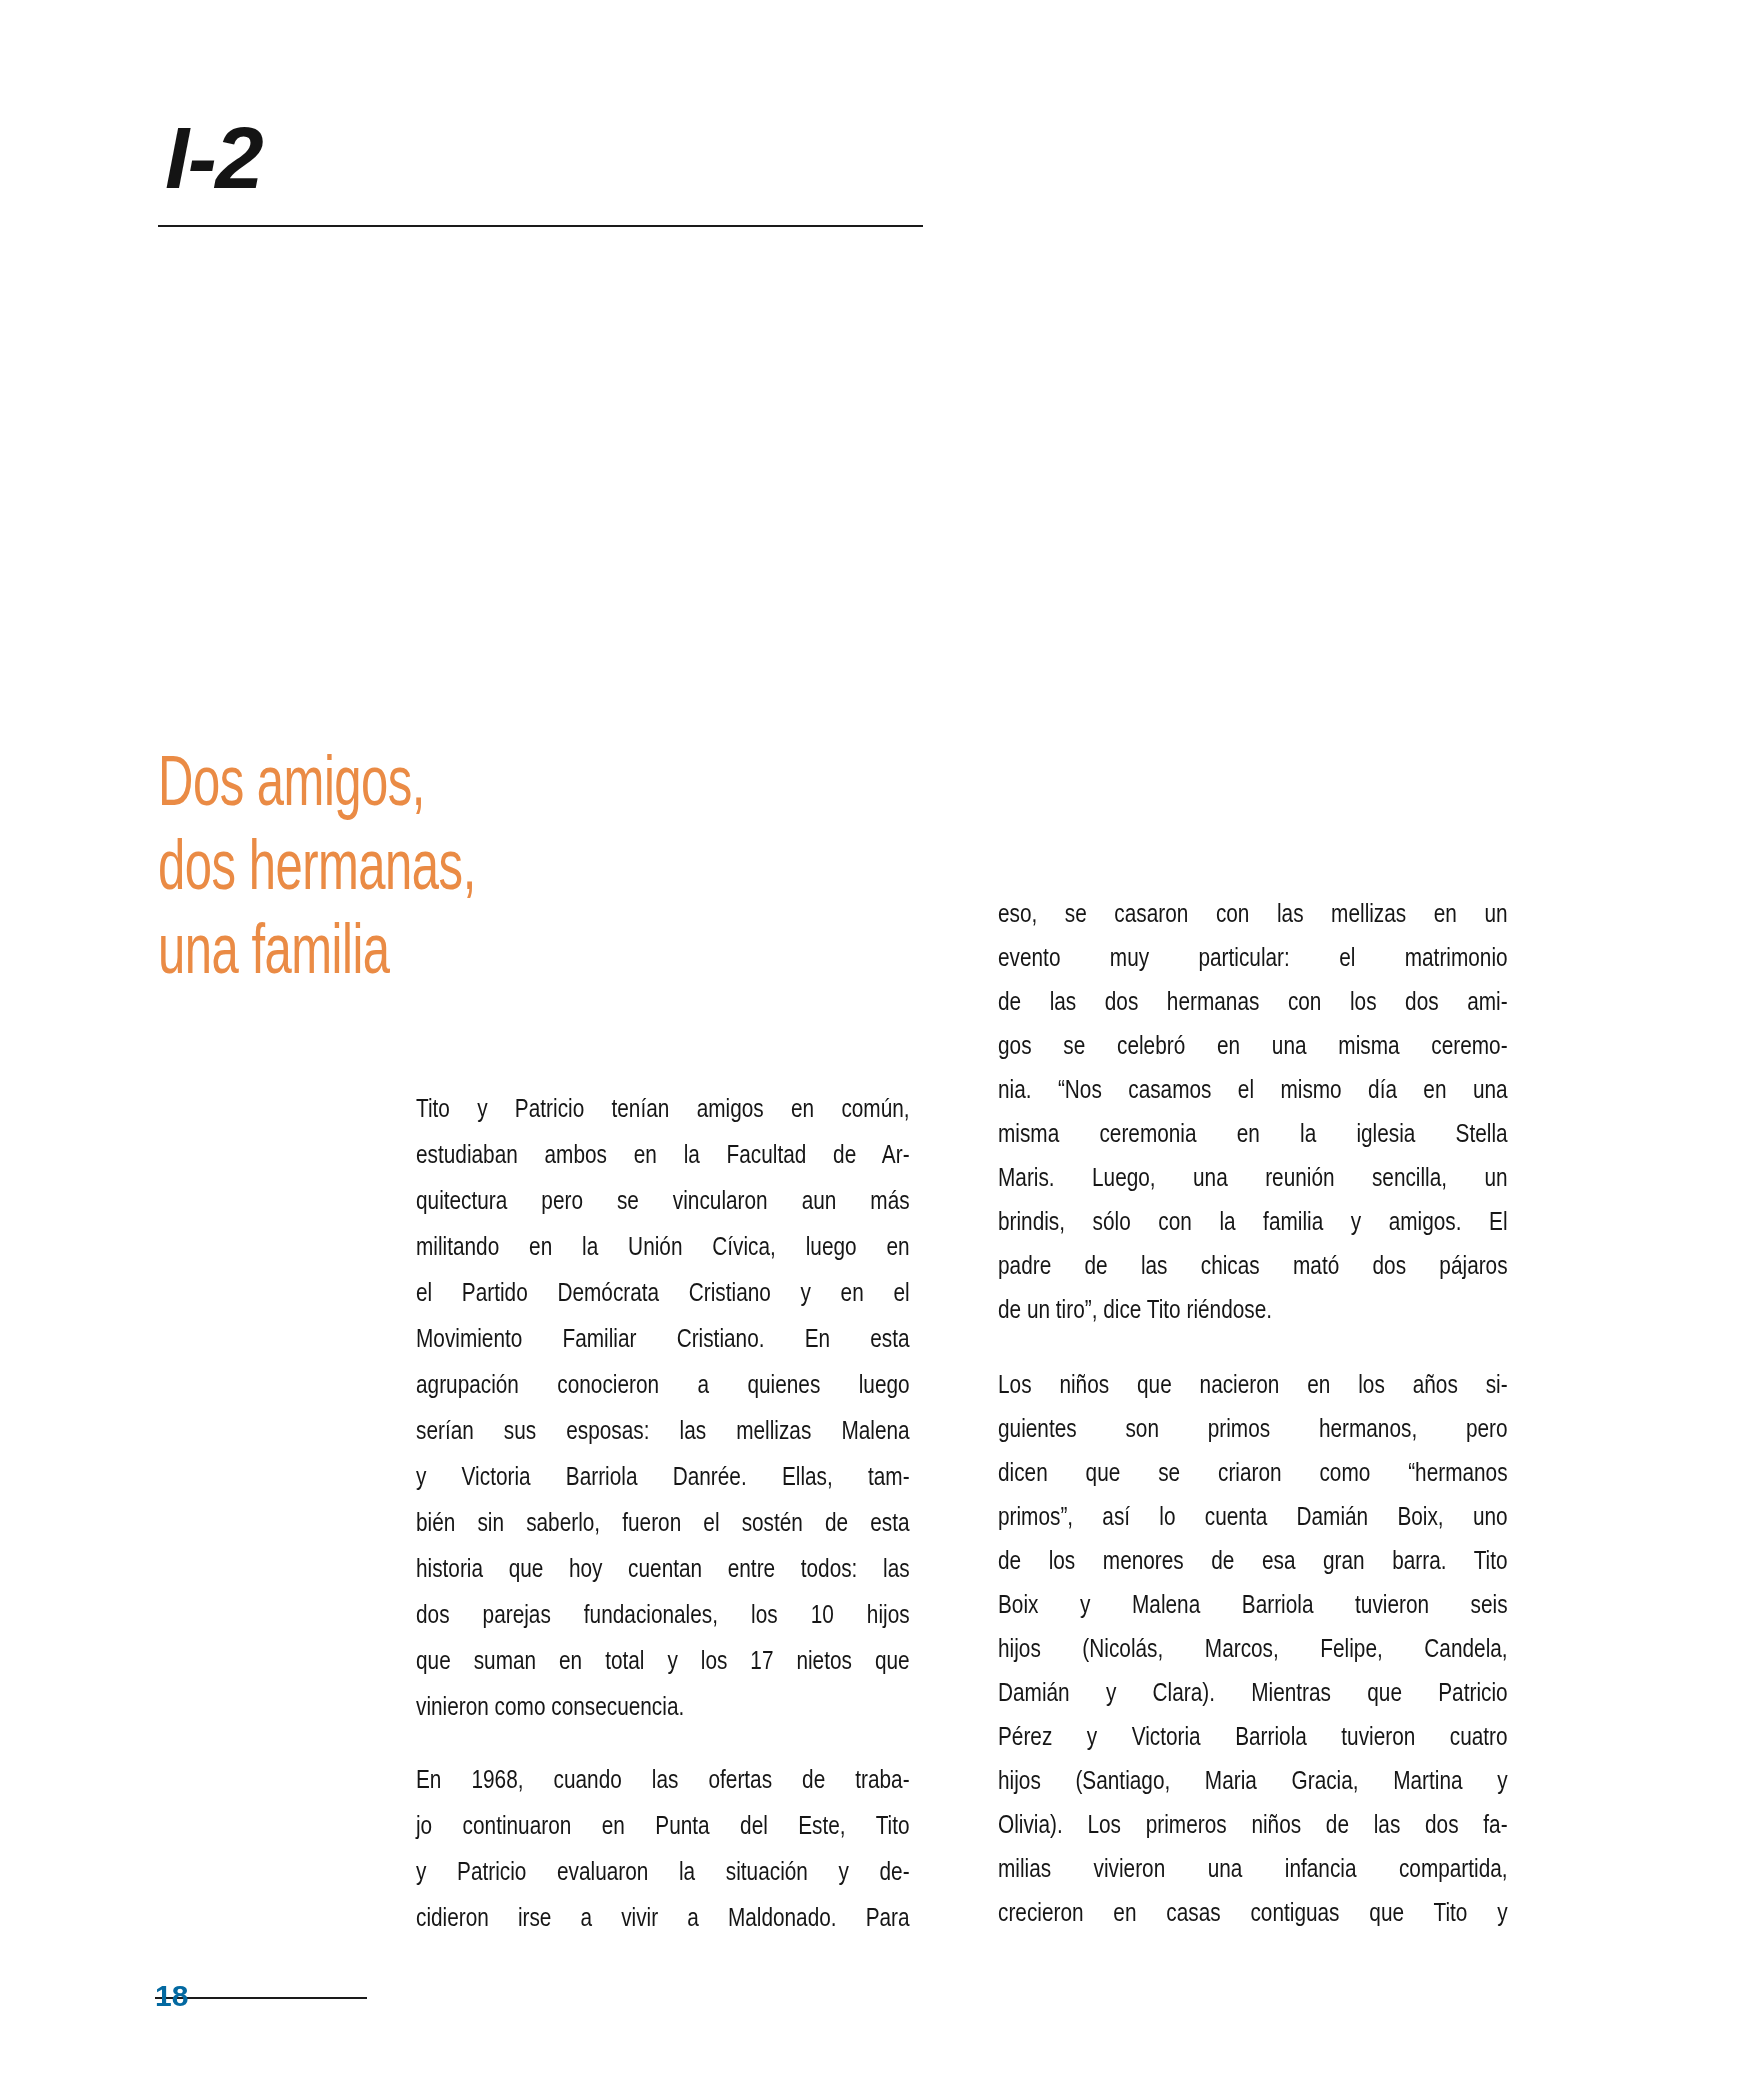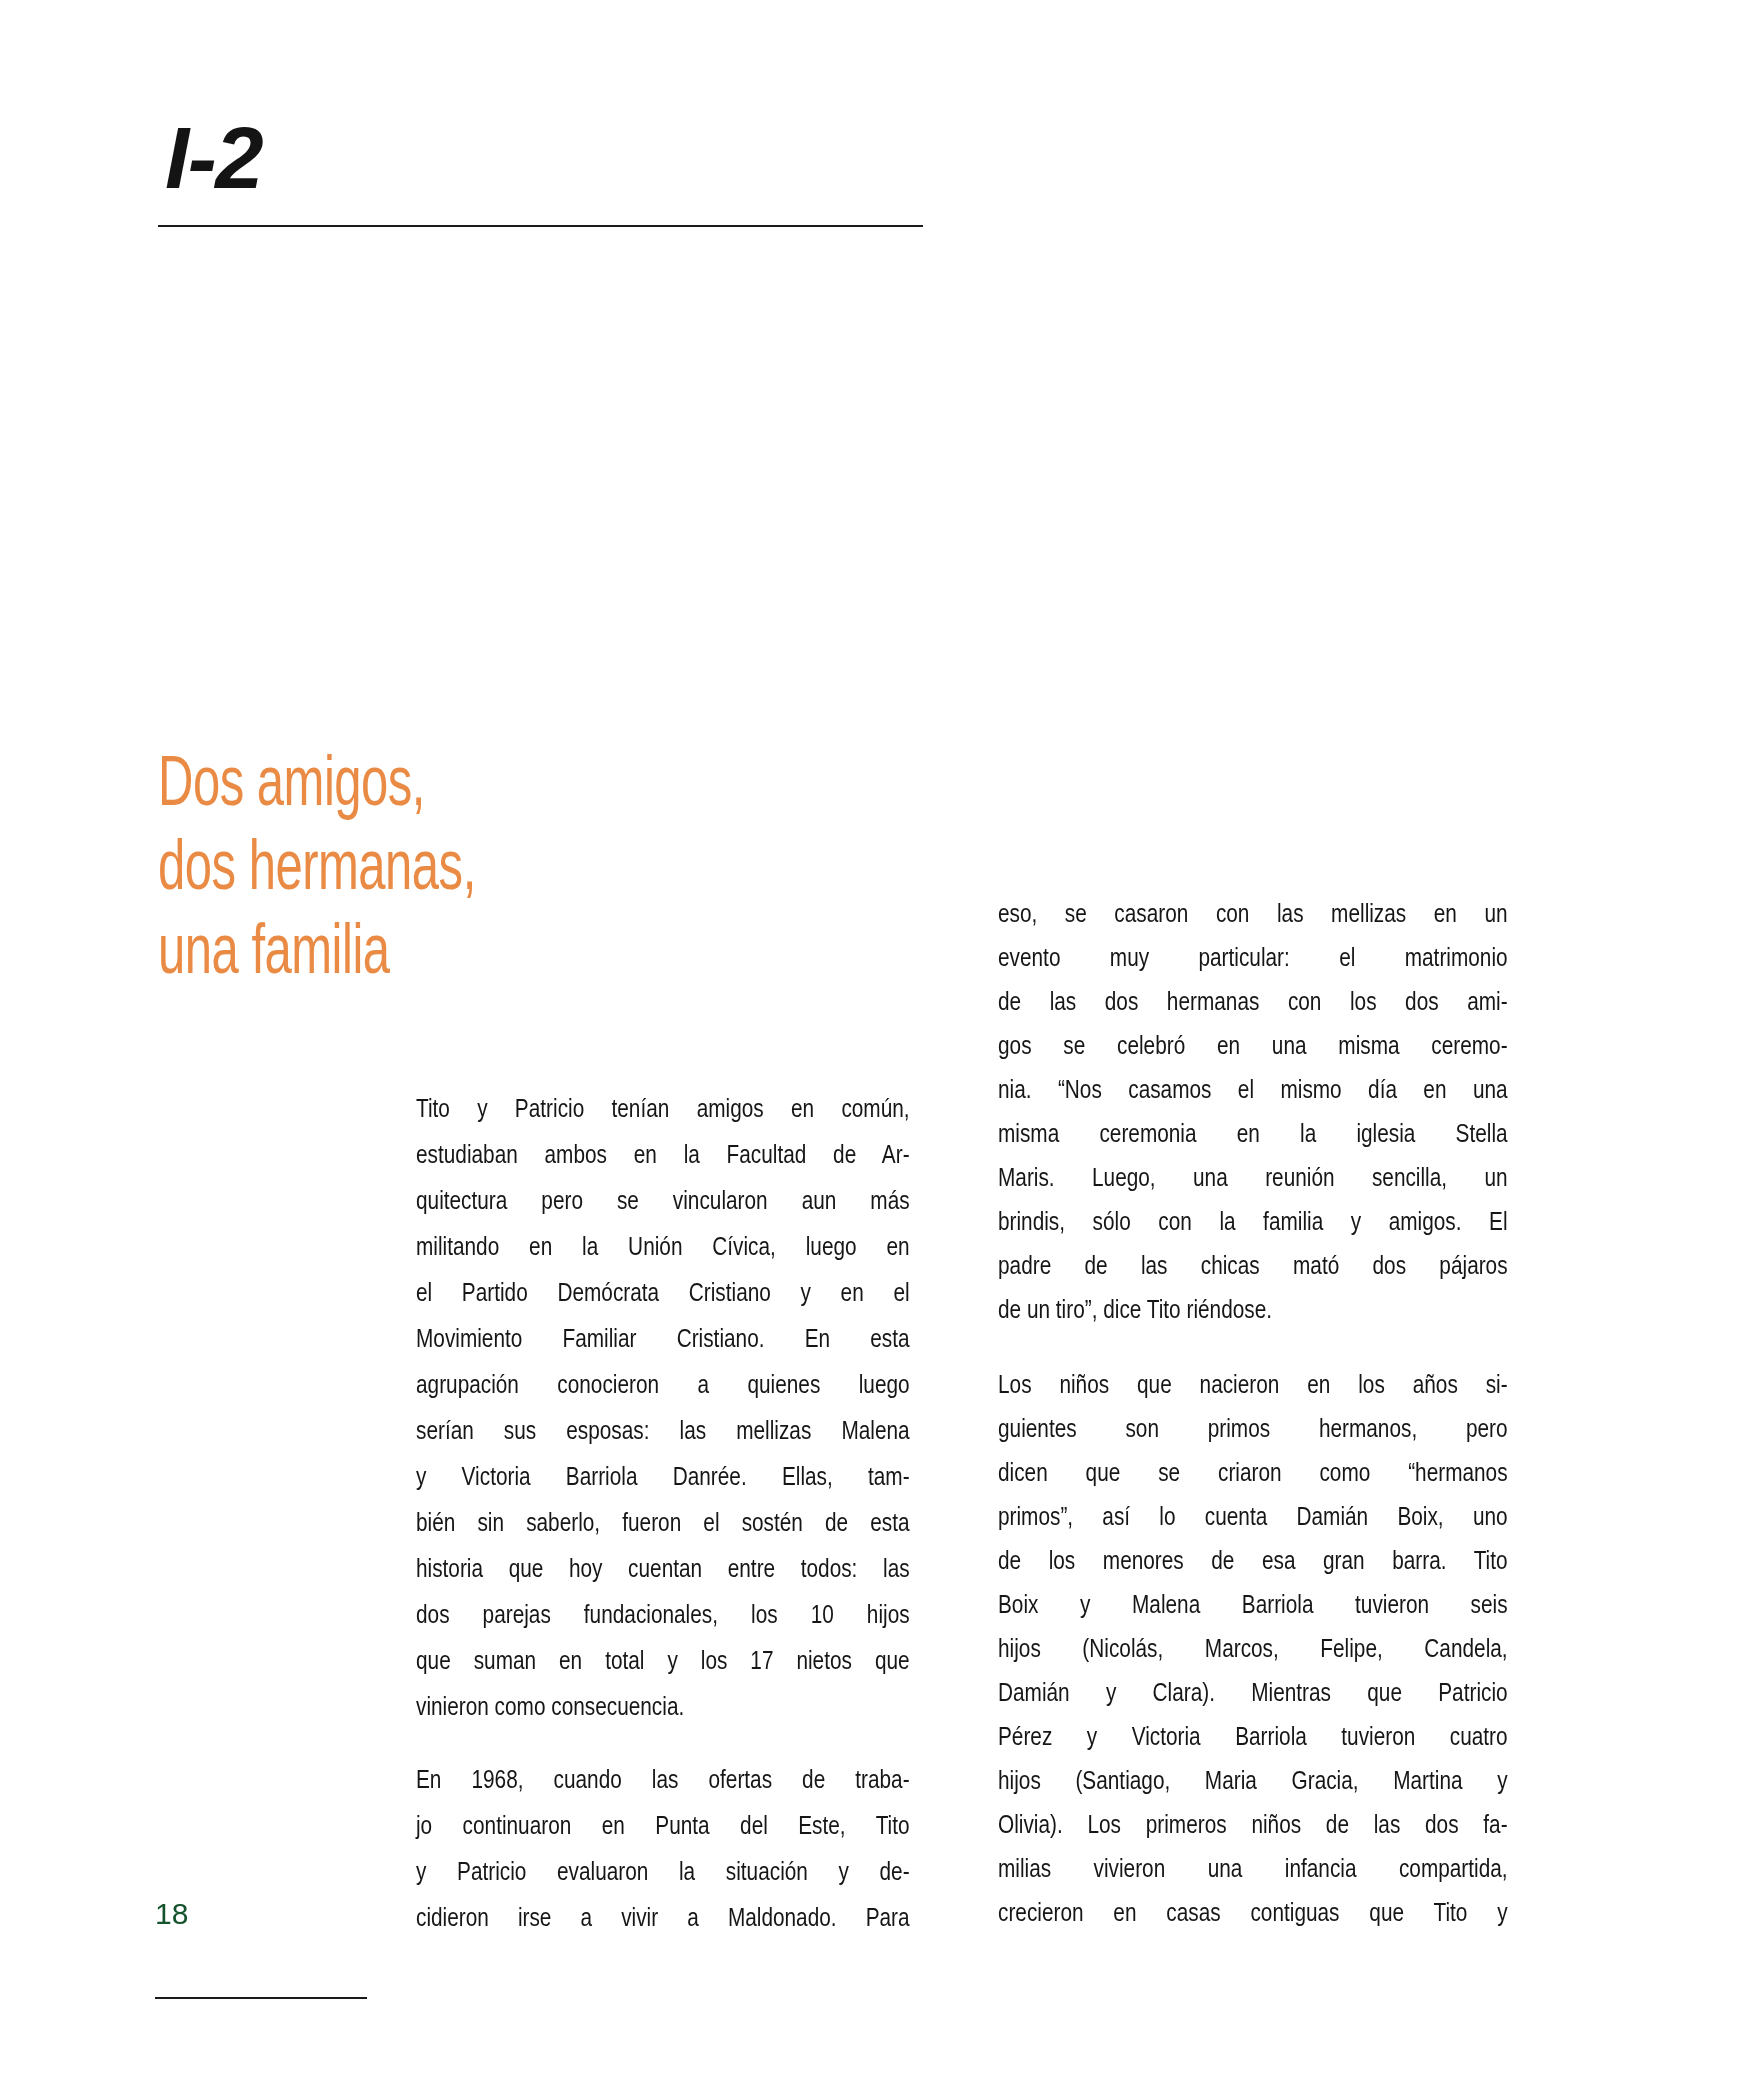--- a/index.html
+++ b/index.html
@@ -85,25 +85,25 @@
     position: absolute;
     left: 155px;
     top: 1997px;
     width: 212px;
     height: 2.1px;
     background: #1a1a1a;
   }
   .page-number {
     position: absolute;
     left: 155px;
-    top: 1896px;
+    top: 1978px;
     font-size: 30px;
     line-height: 36px;
-    font-weight: 400;
-    color: #14532d;
+    font-weight: 700;
+    color: #0369a1;
   }
 </style>
 </head>
 <body>
 
 <div class="sheet">
 
   <div class="chapter-label">I-2</div>
 
   <div class="header-rule"></div>

